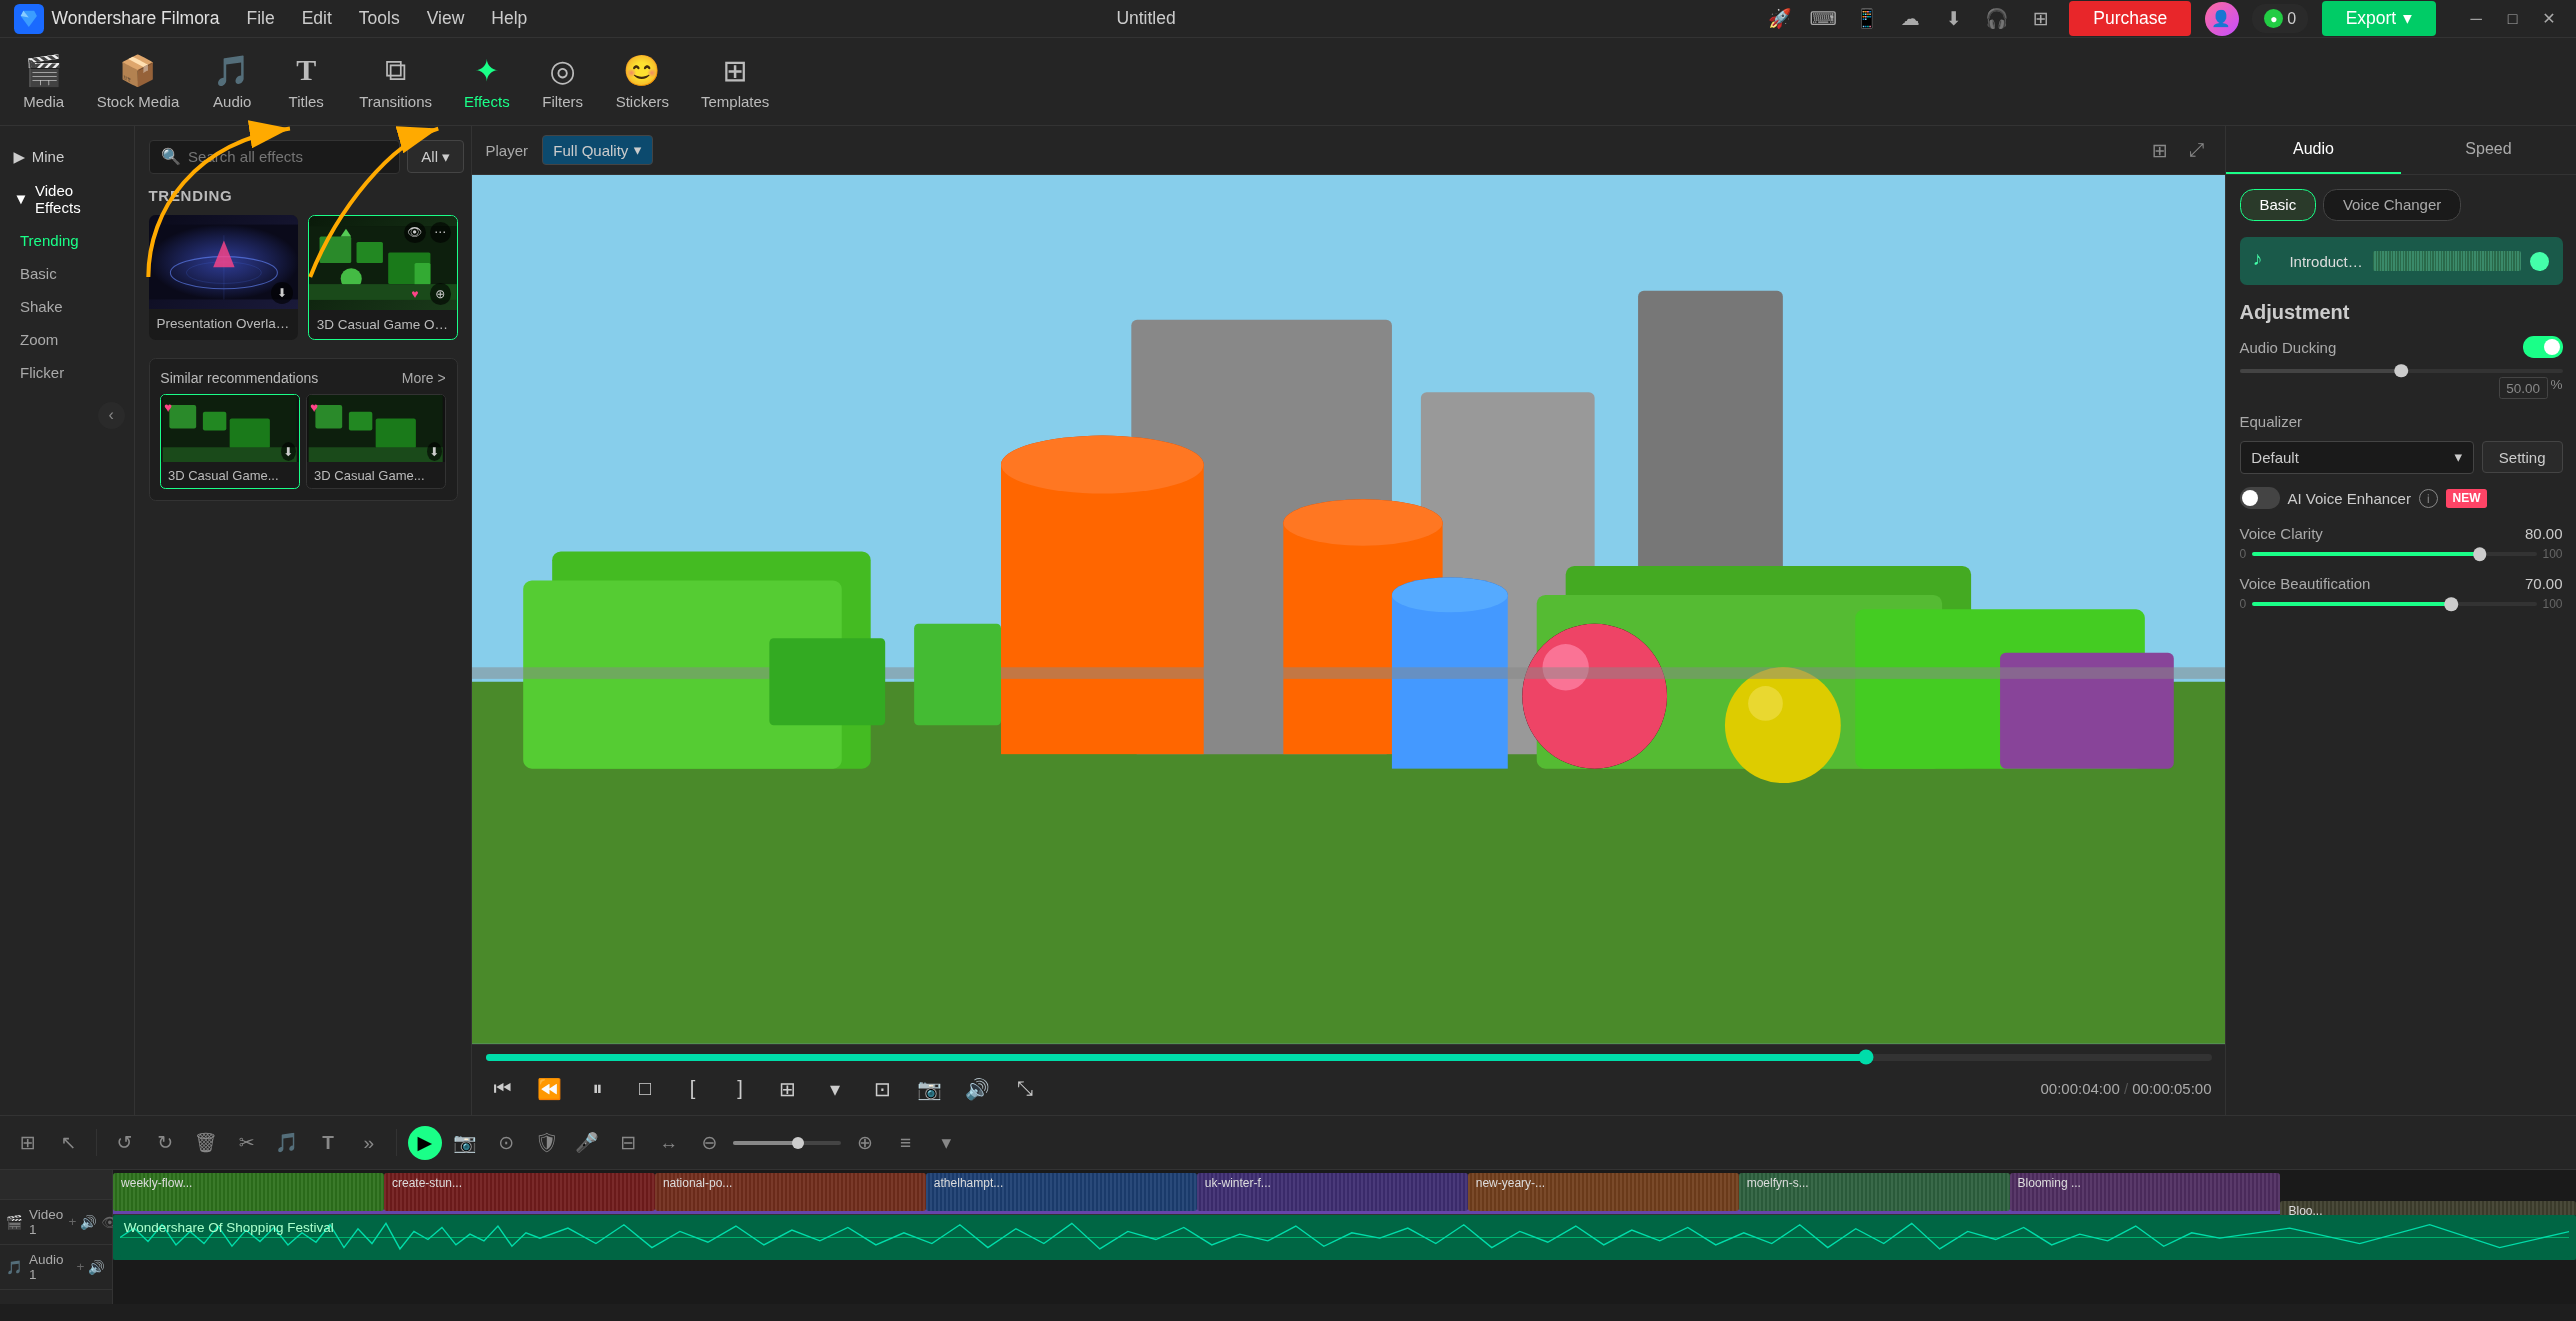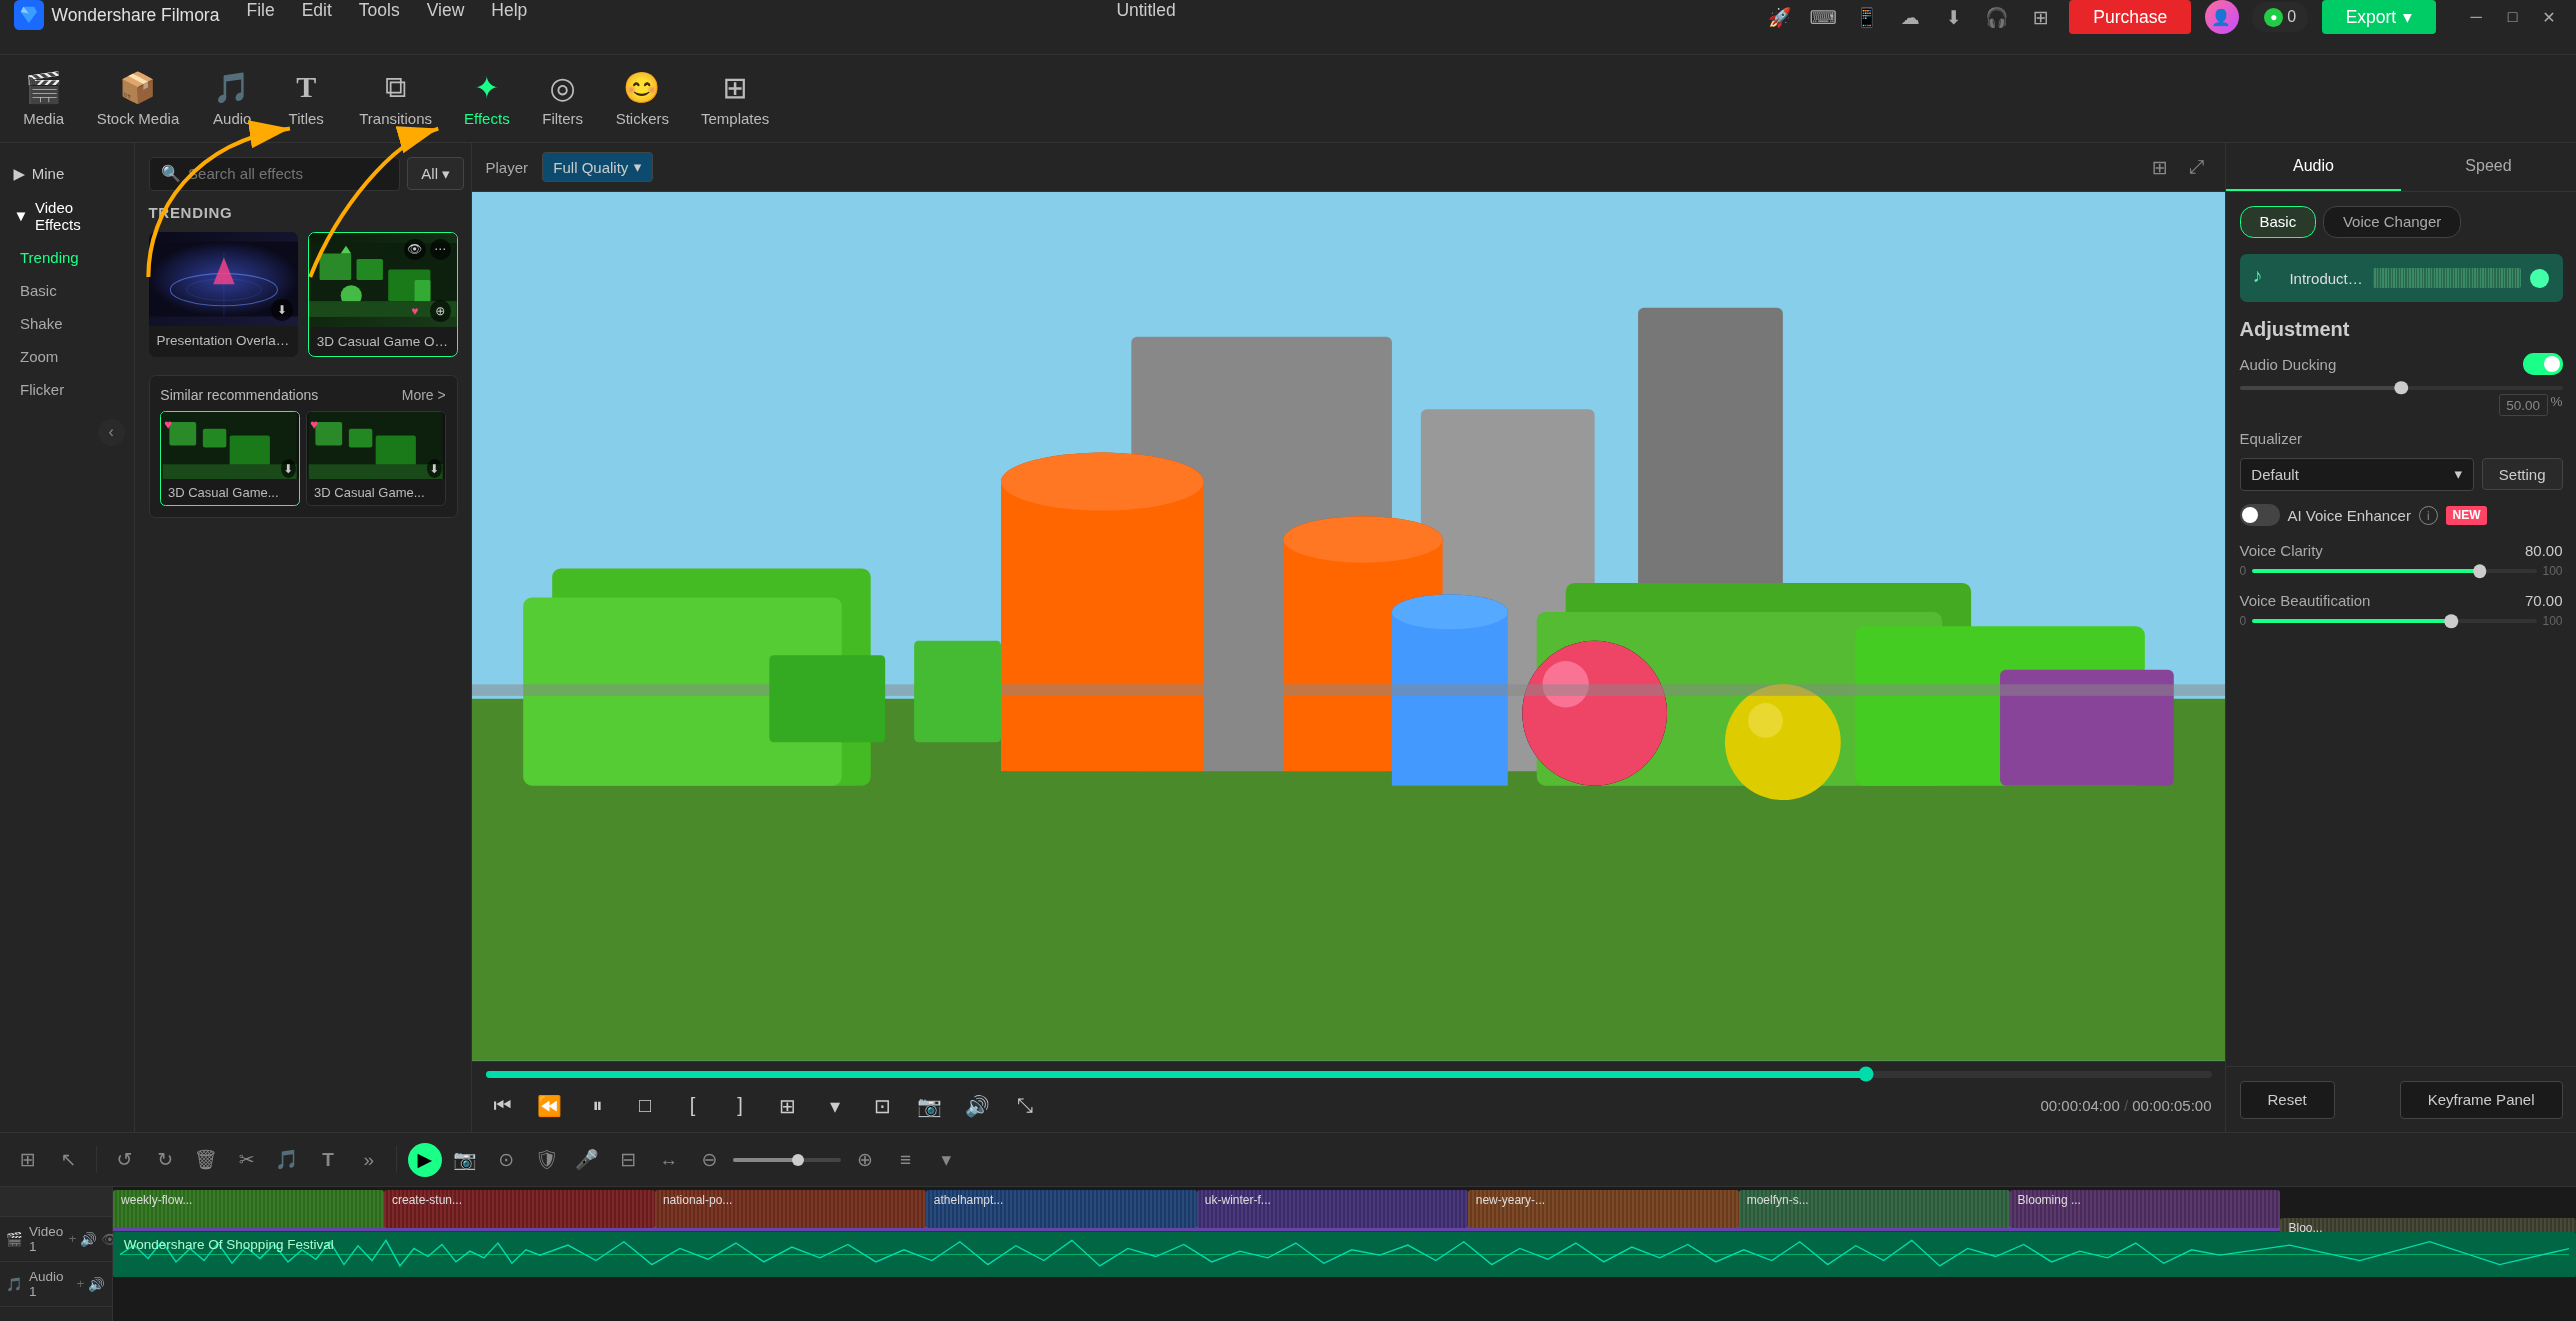--- a/index.html
+++ b/index.html
@@ -9,23 +9,23 @@
       background: #1e1e1e;
       font-family: 'Segoe UI', Arial, sans-serif;
       color: #e0e0e0;
       overflow: hidden;
       font-size: 16px;
     }
 
     
     .titlebar {
       display: flex;
-      align-items: flex-start;
+      align-items: center;
       background: #252525;
-      height: 55px;
+      height: 38px;
       padding: 0 13.5px;
       border-bottom: 0.7px solid #333;
     }
     .titlebar-logo {
       display: flex;
       align-items: center;
       gap: 8px;
       margin-right: 27px;
     }
     .logo-icon {
@@ -1276,24 +1276,20 @@
           <span style="font-size:12px;color:#666;">0</span>
           <div class="slider-track" style="flex:1;">
             <div class="slider-fill slider-fill-green" style="width:70%;"></div>
             <div class="slider-thumb" style="left:70%;"></div>
           </div>
           <span style="font-size:12px;color:#666;">100</span>
         </div>
       </div>
     </div>
 
-    <div class="bottom-btns">
-      <button class="reset-btn">Reset</button>
-      <button class="keyframe-btn">Keyframe Panel</button>
-    </div>
   </div>
 </div>
 
 <div class="timeline">
 
   <div class="timeline-toolbar">
     <div class="tl-btn">⊞</div>
     <div class="tl-btn">↖</div>
     <div class="tl-sep"></div>
     <div class="tl-btn">↺</div>

